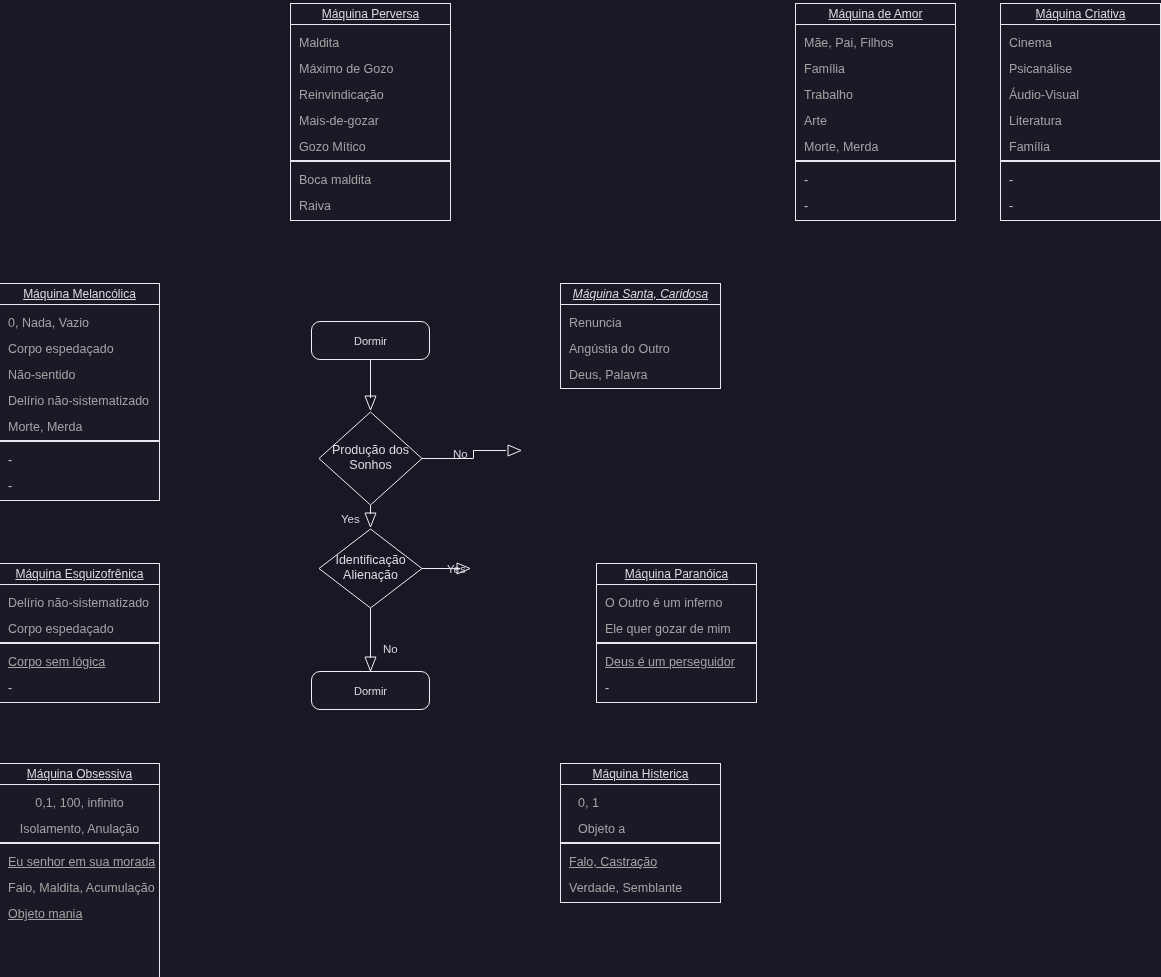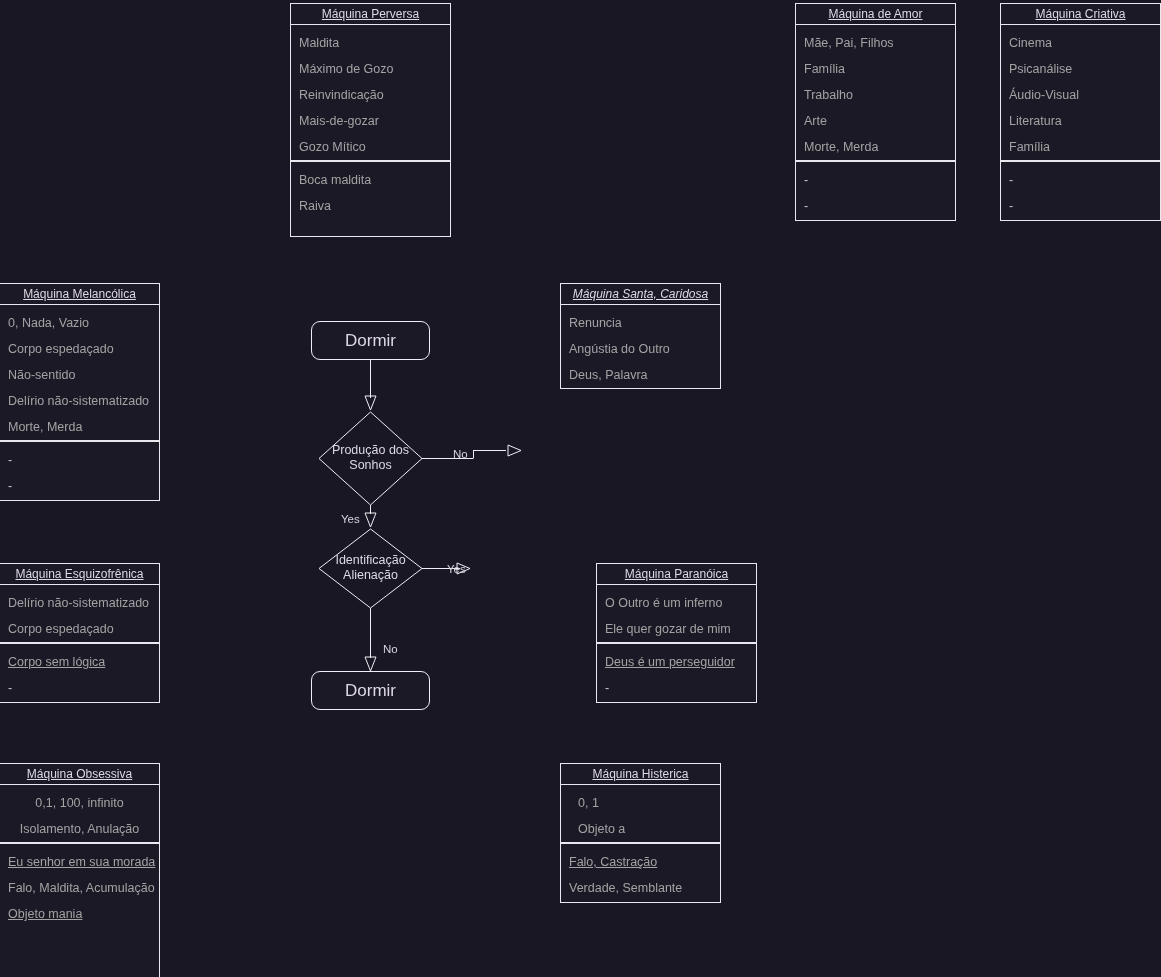--- a/index.html
+++ b/index.html
@@ -68,21 +68,21 @@
   }
   .term {
     position: absolute;
     box-sizing: border-box;
     border: 1px solid #f0eef4;
     border-radius: 9px;
     background: #1c1926;
     display: flex;
     align-items: center;
     justify-content: center;
-    font-size: 17px;
+    font-size: 11px;
     color: #ddd9e2;
   }
   .edge-label {
     position: absolute;
     font-size: 11.5px;
     color: #d6d3dd;
     background: transparent;
     white-space: nowrap;
   }
   .diamond-label {
@@ -99,21 +99,21 @@
 
 <div class="card" style="left:290px; top:3px; width:161px;">
   <div class="card-header">Máquina Perversa</div>
   <div class="card-section" style="height:136px;">
     <div class="card-row">Maldita</div>
     <div class="card-row">Máximo de Gozo</div>
     <div class="card-row">Reinvindicação</div>
     <div class="card-row">Mais-de-gozar</div>
     <div class="card-row">Gozo Mítico</div>
   </div>
-  <div class="card-section detached" style="height:76px;">
+  <div class="card-section detached" style="height:60px;">
     <div class="card-row">Boca maldita</div>
     <div class="card-row">Raiva</div>
   </div>
 </div>
 
 <div class="card" style="left:795px; top:3px; width:161px;">
   <div class="card-header">Máquina de Amor</div>
   <div class="card-section" style="height:136px;">
     <div class="card-row">Mãe, Pai, Filhos</div>
     <div class="card-row">Família</div>

